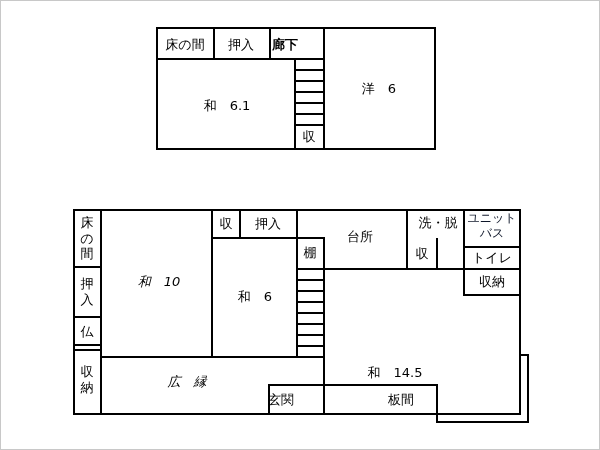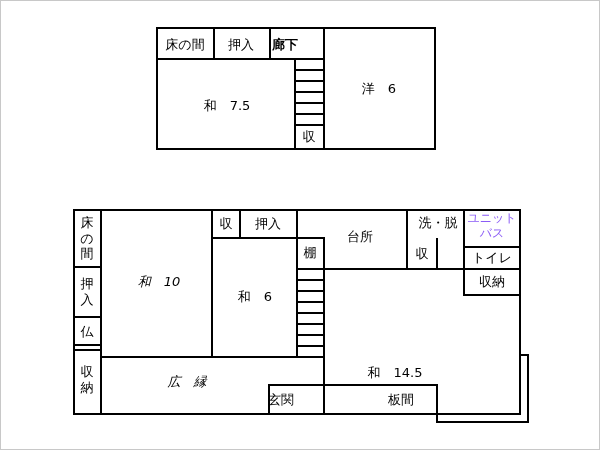--- a/index.html
+++ b/index.html
@@ -18,21 +18,21 @@
     font-size:13px;white-space:pre;line-height:1;color:#000;
   }
   .lblv{
     position:absolute;transform:translate(-50%,-50%);
     font-size:13px;width:15px;word-break:break-all;line-height:1.2;
     text-align:center;color:#000;
   }
   .lblw{
     position:absolute;transform:translate(-50%,-50%);
     font-size:12px;width:52px;word-break:break-all;line-height:1.25;
-    text-align:center;color:#8b5cf6;
+    text-align:center;color:#0f172a;
   }
 </style>
 </head>
 <body>
 
 <div id="page">
 
   <div>
     <div class="outline" style="left:155px;top:26px;width:280px;height:123px;"></div>
 
@@ -45,21 +45,21 @@
     <b class="step" style="left:295px;top:68px;width:27px;"></b>
     <b class="step" style="left:295px;top:79px;width:27px;"></b>
     <b class="step" style="left:295px;top:90px;width:27px;"></b>
     <b class="step" style="left:295px;top:101px;width:27px;"></b>
     <b class="step" style="left:295px;top:112px;width:27px;"></b>
     <b class="wh" style="left:295px;top:123px;width:27px;"></b>
 
     <span class="lbl" style="left:184px;top:43px;">床の間</span>
     <span class="lbl" style="left:240px;top:43px;">押入</span>
     <span class="lbl" style="left:284px;top:43px;font-weight:bold;">廊下</span>
-    <span class="lbl" style="left:226px;top:104px;">和　7.5</span>
+    <span class="lbl" style="left:226px;top:104px;">和　6.1</span>
     <span class="lbl" style="left:378px;top:87px;">洋　6</span>
     <span class="lbl" style="left:308px;top:135px;">収</span>
   </div>
 
   <div>
     <div class="outline" style="left:72px;top:208px;width:448px;height:206px;"></div>
 
     <b class="wv" style="left:99px;top:208px;height:206px;"></b>
     <b class="wv" style="left:210px;top:208px;height:149px;"></b>
     <b class="wv" style="left:238px;top:208px;height:30px;"></b>

